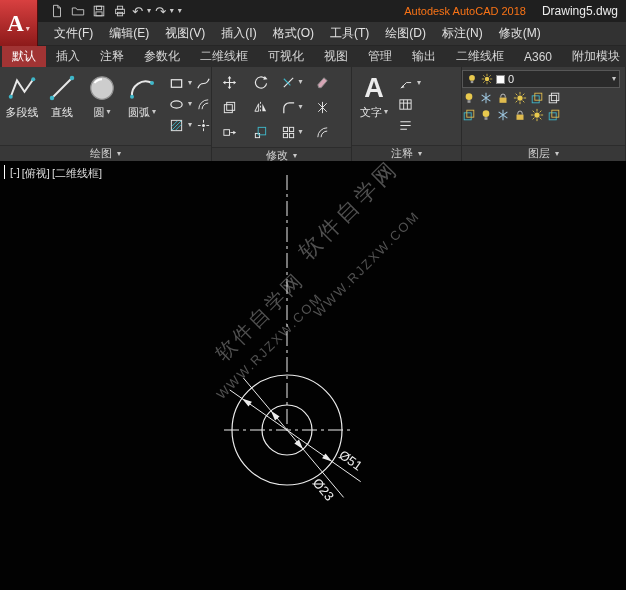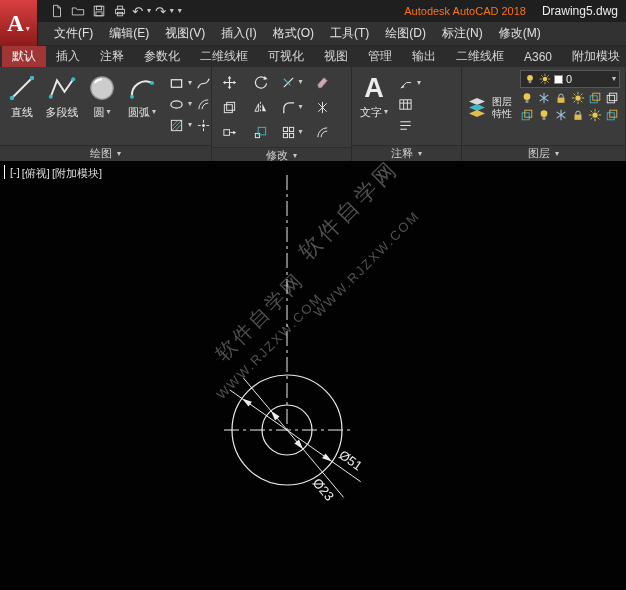--- a/index.html
+++ b/index.html
@@ -296,29 +296,29 @@
     <span class="tab">A360</span>
     <span class="tab">附加模块</span>
   </div>
 
   <div class="ribbon">
 
     <div class="panel p-draw">
       <div class="panel-body">
         <div class="bigbtn">
           <svg class="bi">
+              <use href="#i-pline"></use>
+            </svg>
+          <span class="blab">多段线</span>
+        </div>
+        <div class="bigbtn">
+          <svg class="bi">
               <use href="#i-line"></use>
             </svg>
           <span class="blab">直线</span>
-        </div>
-        <div class="bigbtn">
-          <svg class="bi">
-              <use href="#i-pline"></use>
-            </svg>
-          <span class="blab">多段线</span>
         </div>
         <div class="bigbtn">
           <svg class="bi">
               <use href="#i-circle"></use>
             </svg>
           <span class="blab">
               <span>圆</span>
               <span class="dd">▾</span>
             </span>
         </div>
@@ -512,26 +512,20 @@
         </div>
       </div>
       <div class="panel-label">
         <span>注释</span>
         <span class="dd">▾</span>
       </div>
     </div>
 
     <div class="panel p-layers">
       <div class="panel-body" style="padding:0 2px 0 0">
-        <div class="layerbtn">
-          <svg>
-              <use href="#i-layerprops"></use>
-            </svg>
-          <span class="llab">图层特性</span>
-        </div>
         <div class="layerright">
           <div class="layerdrop">
             <svg>
                 <use href="#i-bulb"></use>
               </svg>
             <svg>
                 <use href="#i-sun"></use>
               </svg>
             <span class="swatch"></span>
             <span class="lname">0</span>
@@ -585,21 +579,21 @@
       </div>
     </div>
 
   </div>
 
   <div class="canvas">
     <div class="cursorbar"></div>
     <div class="vplabel">
       <span>[-]</span>
       <span>[俯视]</span>
-      <span>[附加模块]</span>
+      <span>[二维线框]</span>
     </div>
 
     <svg class="draw" viewBox="0 0 626 429">
 
       <g fill="#505050">
         <text transform="translate(308,100) rotate(-45)" font-size="22" letter-spacing="4">软件自学网</text>
         <text transform="translate(319,157) rotate(-45)" font-size="13" letter-spacing="2">WWW.RJZXW.COM</text>
         <text transform="translate(224,201) rotate(-45)" font-size="20" letter-spacing="3">软件自学网</text>
         <text transform="translate(222,239) rotate(-45)" font-size="13" letter-spacing="2">WWW.RJZXW.COM</text>
       </g>

